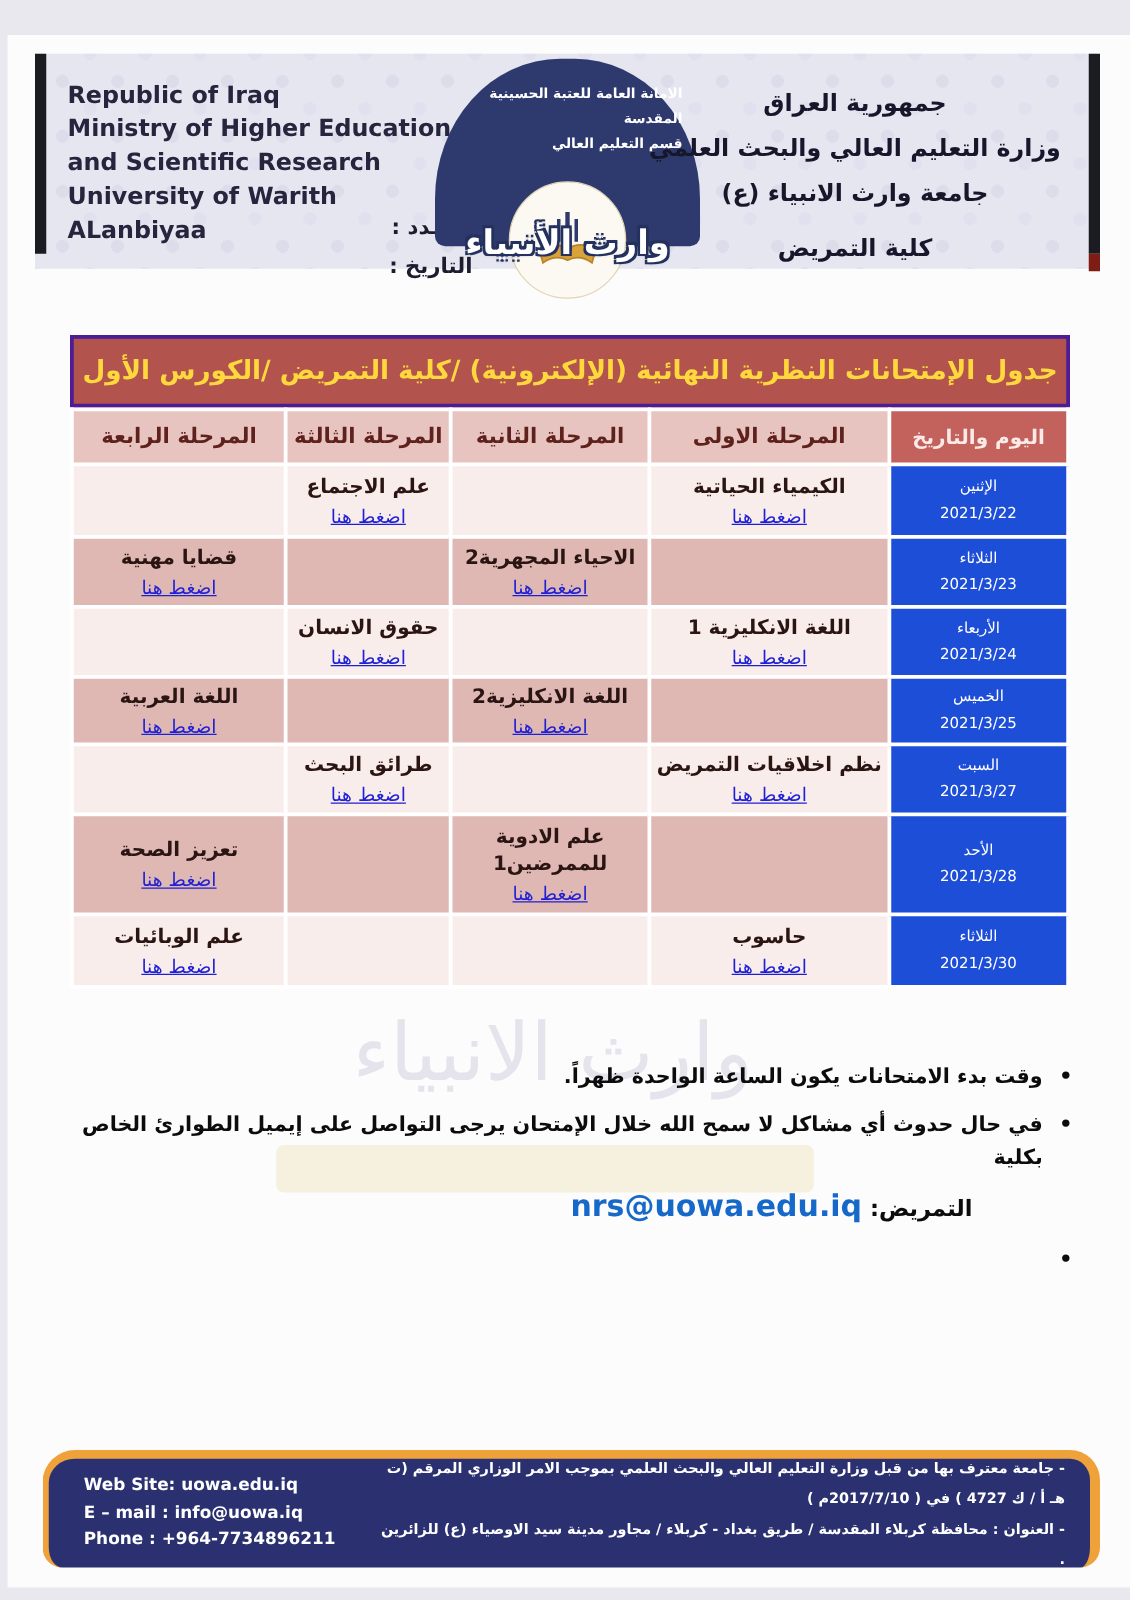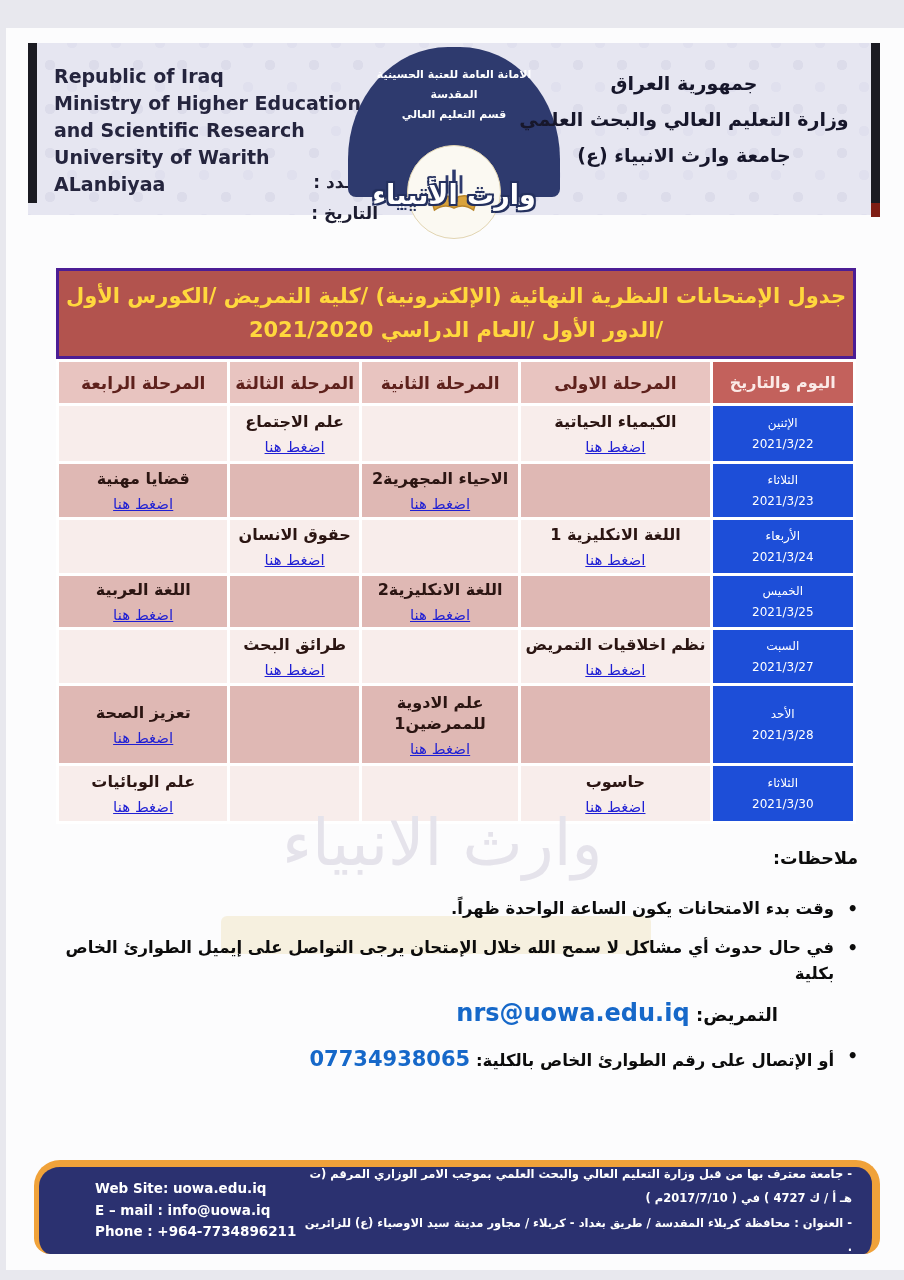--- a/index.html
+++ b/index.html
@@ -22,21 +22,21 @@
   .hdr-labels { position:absolute; left:178px; top:124px; width:172px; direction:rtl; text-align:right;
                 font-size:17px; font-weight:bold; color:#1c1c30; line-height:1.85; }
   .hdr-ar { position:absolute; right:28px; top:22px; width:336px; direction:rtl; text-align:center;
             font-size:19px; font-weight:bold; color:#17172b; line-height:1.9; }
   .hdr-ar .gap { margin-top:8px; }
 
   
   .logo { position:absolute; left:50%; top:4px; width:230px; height:210px; transform:translateX(-50%); }
   .dome { position:absolute; left:50%; transform:translateX(-50%); top:0; width:212px; height:150px;
           background:#2e3a6e; border-radius:100px 100px 8px 8px / 112px 112px 8px 8px; }
-  .dome-text { color:#fff; text-align:center; padding:18px 14px 0; font-size:11px; font-weight:bold;
+  .dome-text { color:#fff; padding:18px 14px 0; font-size:11px; font-weight:bold;
                line-height:1.8; direction:rtl; }
   .emblem { position:absolute; left:50%; transform:translateX(-50%); top:98px; width:94px; height:94px;
             background:#fbf9f2; border:1px solid #e2d5b2; border-radius:50%; z-index:2;
             display:flex; align-items:center; justify-content:center; }
   .calligraphy { position:absolute; left:50%; transform:translateX(-50%); top:132px; width:240px; z-index:3;
                  text-align:center; font-size:27px; font-weight:bold; color:#fff; direction:rtl;
                  text-shadow:2px 2px 0 #24305e,-2px -2px 0 #24305e,2px -2px 0 #24305e,-2px 2px 0 #24305e,0 0 3px #24305e; }
 
   
   .schedule { position:absolute; left:50px; top:240px; width:800px; }
@@ -64,21 +64,21 @@
   .dot { margin-left:13px; font-size:17px; }
   .email-line { text-align:right; padding-right:80px; font-size:18px; font-weight:bold; margin:4px 0 16px; }
   .contact-email { color:#1668c9; font-size:24px; unicode-bidi:embed; direction:ltr; cursor:pointer; }
   .contact-phone { color:#1668c9; font-size:21px; unicode-bidi:embed; direction:ltr; }
 
   
   .footer { position:absolute; left:28px; right:24px; top:1132px; height:94px; background:#2b3170;
             border-radius:26px 24px 16px 16px;
             border-top:7px solid #f0a23a; border-right:8px solid #f0a23a; border-left:5px solid #f0a23a;
             display:flex; align-items:center; justify-content:space-between; padding:6px 20px 6px 28px; }
-  .f-left { color:#fff; font-size:13.5px; font-weight:bold; line-height:1.6; direction:ltr;margin-left:28px; }
+  .f-left { color:#fff; font-size:13.5px; font-weight:bold; line-height:1.6; direction:ltr; }
   .f-right { color:#fff; direction:rtl; text-align:right; font-size:11.5px; line-height:2.1; width:552px; font-weight:bold; }
 </style>
 </head>
 <body>
 
 <div class="stage">
  <div class="page">
 
   <div class="band">
     <div class="band-bar left"></div>
@@ -110,27 +110,27 @@
           <path d="M18 62 Q34 50 50 60 Q66 50 82 62 L78 76 Q64 66 50 73 Q36 66 22 76 Z" fill="#d9a33c" stroke="#b8842a" stroke-width="2"></path>
         </svg>
       </div>
       <div class="calligraphy">وارث الأنبياء</div>
     </div>
 
     <div class="hdr-ar">
       <div>جمهورية العراق</div>
       <div>وزارة التعليم العالي والبحث العلمي</div>
       <div>جامعة وارث الانبياء (ع)</div>
+      <div class="gap">كلية التمريض</div>
     </div>
   </div>
 
   <div class="schedule">
     <div class="sch-title">
       <div>جدول الإمتحانات النظرية النهائية (الإلكترونية) /كلية التمريض /الكورس الأول</div>
-      <div>/الدور الأول /العام الدراسي 2021/2020</div>
     </div>
 
     <table class="exam">
       <colgroup>
             <col style="width:18%">
             <col style="width:24%">
             <col style="width:20%">
             <col style="width:16.5%">
             <col style="width:21.5%">
           </colgroup>
@@ -243,36 +243,34 @@
           <td class="sub"><div class="subj">علم الوبائيات</div><a class="cell-link">اضغط هنا</a></td>
         </tr>
       </tbody>
     </table>
   </div>
 
   <div class="watermark">وارث الانبياء</div>
   <div class="wm-band"></div>
 
   <div class="notes">
-    <div class="notes-heading">ملاحظات:</div>
     <div class="bullet">
       <span class="dot">•</span>
       <span>وقت بدء الامتحانات يكون الساعة الواحدة ظهراً.</span>
     </div>
     <div class="bullet">
       <span class="dot">•</span>
       <span>في حال حدوث أي مشاكل لا سمح الله خلال الإمتحان يرجى التواصل على إيميل الطوارئ الخاص بكلية</span>
     </div>
     <div class="email-line">
       <span>التمريض:</span>
       <a class="contact-email">nrs@uowa.edu.iq</a>
     </div>
     <div class="bullet">
       <span class="dot">•</span>
-      <span><span>أو الإتصال على رقم الطوارئ الخاص بالكلية:</span> <span class="contact-phone">07734938065</span></span>
     </div>
   </div>
 
   <div class="footer">
     <div class="f-left">
       <div>Web Site: uowa.edu.iq</div>
       <div>E – mail : info@uowa.iq</div>
       <div>Phone    : +964-7734896211</div>
     </div>
     <div class="f-right">

